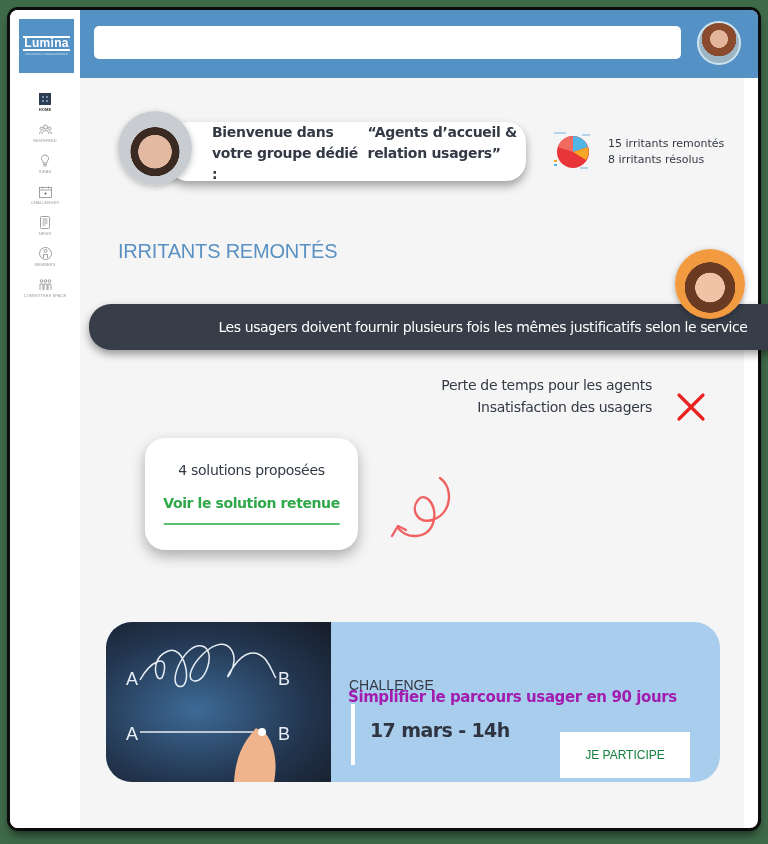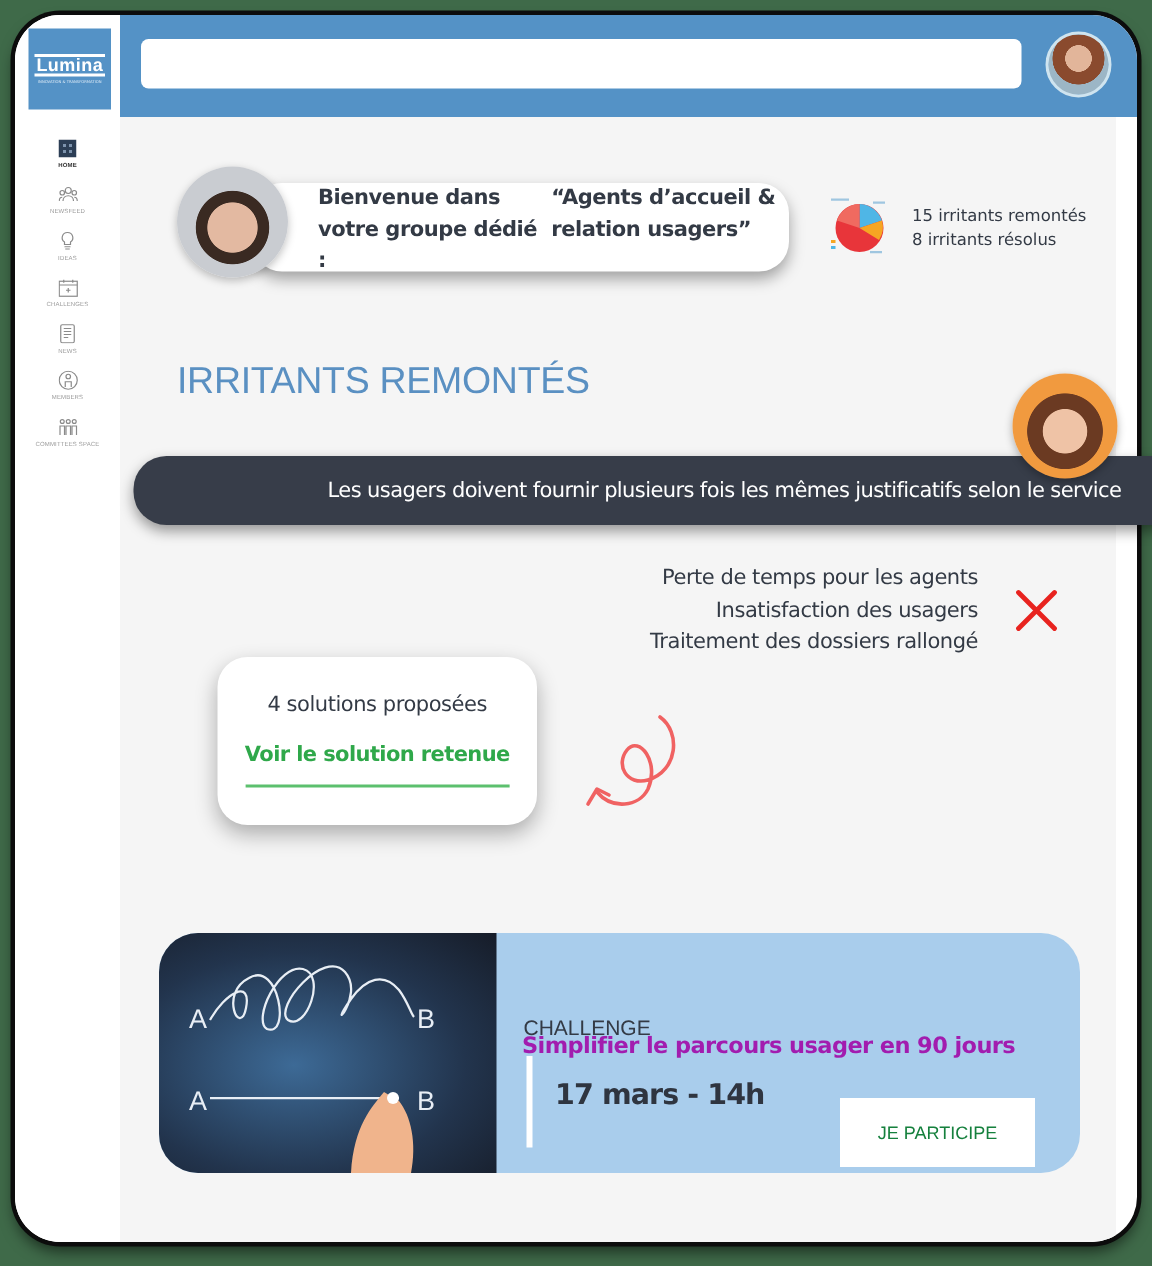--- a/index.html
+++ b/index.html
@@ -5,21 +5,21 @@
     * { box-sizing: border-box; margin: 0; padding: 0; }
     html, body {
       width: 768px; height: 844px; overflow: hidden;
       background: #3f6a49;
       font-family: "DejaVu Sans", sans-serif;
     }
     .frame {
       position: absolute; left: 10px; top: 10px;
       width: 748px; height: 818px;
       background: #ffffff;
-      border-radius: 30px;
+      border-radius: 8px;
       box-shadow: 0 0 0 3px #0c0c0c, 0 6px 10px rgba(0,0,0,0.6);
       overflow: hidden;
     }
     .sidebar {
       position: absolute; left: 0; top: 0; width: 70px; height: 100%;
       background: #ffffff;
     }
     .logo {
       position: absolute; left: 9px; top: 9px; width: 55px; height: 54px;
       background: #5492c6;
@@ -85,21 +85,21 @@
     .stats {
       position: absolute; left: 552px; top: 127px; width: 190px; height: 50px;
       display: flex; align-items: center;
     }
     .stats-text { margin-left: 10px; }
     .stats-line { font-size: 11px; color: #333a45; line-height: 16px; white-space: nowrap; }
 
     .section-title {
       position: absolute; left: 118px; top: 240px;
       font-family: "Liberation Sans", sans-serif;
-      font-size: 25px; color: #5a90c2; letter-spacing: -0.2px;
+      font-size: 20px; color: #5a90c2; letter-spacing: -0.2px;
     }
 
     .issue {
       position: absolute; left: 89px; top: 304px; width: 758px; height: 46px;
       background: #373d49; border-radius: 22px;
       box-shadow: 0 4px 9px rgba(0,0,0,0.4);
       display: flex; align-items: center; justify-content: center; padding-left: 30px;
     }
     .issue-text { color: #fff; font-size: 14px; letter-spacing: -0.4px; white-space: nowrap; }
     .issue-avatar {
@@ -283,21 +283,20 @@
 <div class="section-title">IRRITANTS REMONTÉS</div>
 
 <div class="issue-avatar"></div>
 <div class="issue">
   <span class="issue-text">Les usagers doivent fournir plusieurs fois les mêmes justificatifs selon le service</span>
 </div>
 
 <div class="impacts">
   <div class="impact-line">Perte de temps pour les agents</div>
   <div class="impact-line">Insatisfaction des usagers</div>
-  <div class="impact-line">Traitement des dossiers rallongé</div>
 </div>
 <svg class="x-icon" viewBox="0 0 32 32">
   <path d="M4 4 L28 28 M28 4 L4 28" stroke="#e8231f" stroke-width="3.2" stroke-linecap="round"></path>
 </svg>
 
 <div class="solutions">
   <div class="solutions-count">4 solutions proposées</div>
   <a class="solutions-link">Voir le solution retenue</a>
 </div>
 

